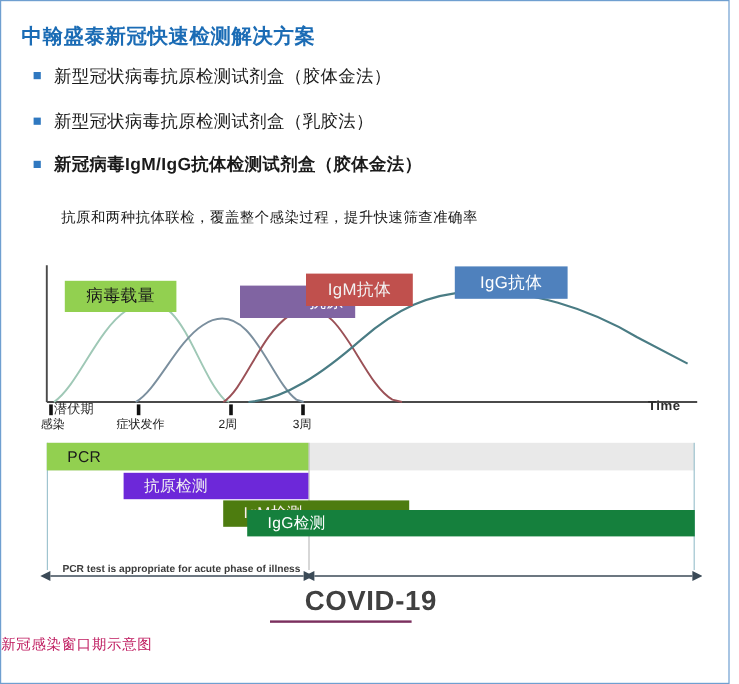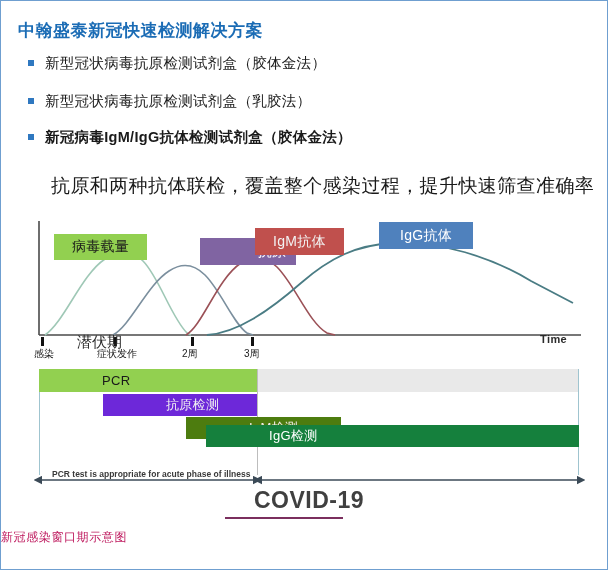--- a/index.html
+++ b/index.html
@@ -23,57 +23,57 @@
   }
   .bullet-text{
     font-size:14.5px;color:#1a1a1a;white-space:nowrap;letter-spacing:.3px;
   }
   .bullet-text.bold{font-weight:bold;}
   #b1{top:50px;}
   #b2{top:88px;}
   #b3{top:124px;}
   #subtitle{
     position:absolute;left:50px;top:172px;width:520px;
-    font-size:19px;color:#1a1a1a;letter-spacing:.4px;white-space:nowrap;
+    font-size:12px;color:#1a1a1a;letter-spacing:.4px;white-space:nowrap;
   }
   
   #chart{position:absolute;left:0;top:212px;width:616px;height:150px;}
   #chart svg{position:absolute;left:0;top:0;}
   .lblbox{
     position:absolute;display:flex;align-items:center;justify-content:center;
     font-size:14px;color:#1a1a1a;white-space:nowrap;letter-spacing:.3px;
   }
   #lbl-viral{left:53px;top:21px;width:93px;height:26px;background:#92d050;}
   #lbl-antigen{left:199px;top:25px;width:48px;height:27px;background:#8064a2;color:#fff;padding-left:48px;}
   #lbl-igm{left:254px;top:15px;width:89px;height:27px;background:#c0504d;color:#f2f2f2;}
   #lbl-igg{left:378px;top:9px;width:94px;height:27px;background:#4f81bd;color:#ffffff;}
   #time-label{
     position:absolute;left:539px;top:120px;font-size:11px;font-weight:bold;
     color:#2b2b2b;letter-spacing:.4px;
   }
   
   #axis-texts{position:absolute;left:0;top:330px;width:616px;height:30px;}
-  .tk-a{position:absolute;font-size:15px;color:#2b2b2b;white-space:nowrap;margin-left:32px;}
+  .tk-a{position:absolute;font-size:11px;color:#2b2b2b;white-space:nowrap;}
   .tk-b{position:absolute;font-size:10px;color:#1a1a1a;white-space:nowrap;text-align:center;}
   #tk-latent{left:44px;top:2px;}
   #tk-infect{left:33px;top:16px;}
   #tk-onset{left:96px;top:16px;}
   #tk-w2{left:181px;top:16px;}
   #tk-w3{left:243px;top:16px;}
   
   #panel{position:absolute;left:0;top:362px;width:616px;height:130px;}
   #grayband{position:absolute;left:38px;top:6px;width:540px;height:23px;background:#e9e9e9;}
   #frameL{position:absolute;left:38px;top:6px;width:1px;height:106px;background:#9fc4cf;}
   #frameR{position:absolute;left:577px;top:6px;width:1px;height:106px;background:#9fc4cf;}
   #divider{position:absolute;left:256px;top:6px;width:1px;height:106px;background:#bdbdbd;}
   .bar{
     position:absolute;display:flex;align-items:center;
     font-size:13px;letter-spacing:.3px;white-space:nowrap;
   }
-  .bar span{padding-left:17px;margin-left:46px;}
+  .bar span{padding-left:17px;}
   #bar-pcr{left:38px;top:6px;width:218px;height:23px;background:#92d050;color:#1a1a1a;}
   #bar-ag{left:102px;top:31px;width:154px;height:22px;background:#6d28d9;color:#f2f2f2;}
   #bar-igm{left:185px;top:54px;width:155px;height:22px;background:#4d7c0f;color:#f7efef;text-align:right;}
   #bar-igg{left:205px;top:62px;width:373px;height:22px;background:#15803d;color:#ffffff;}
   #pcr-note{
     position:absolute;left:51px;top:105px;width:200px;
     font-size:8.5px;font-weight:bold;color:#3a3a3a;line-height:12px;
   }
   
   #arrows{position:absolute;left:0;top:470px;width:616px;height:18px;}

